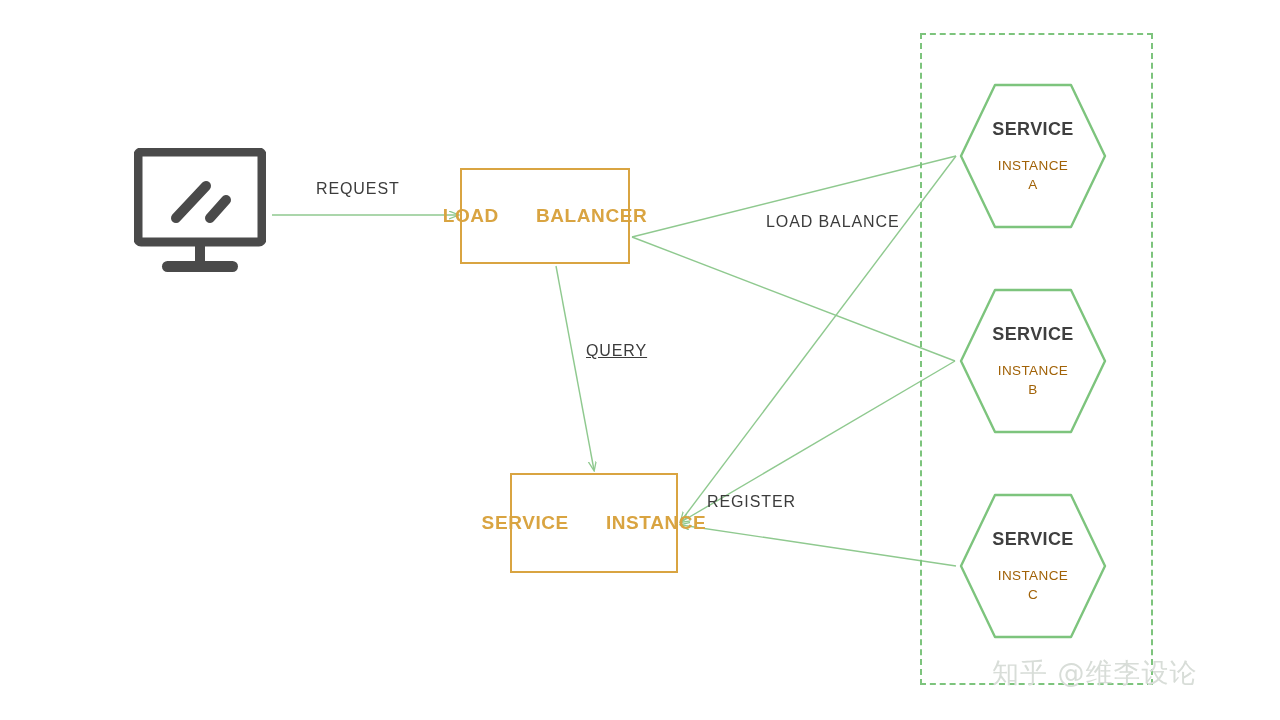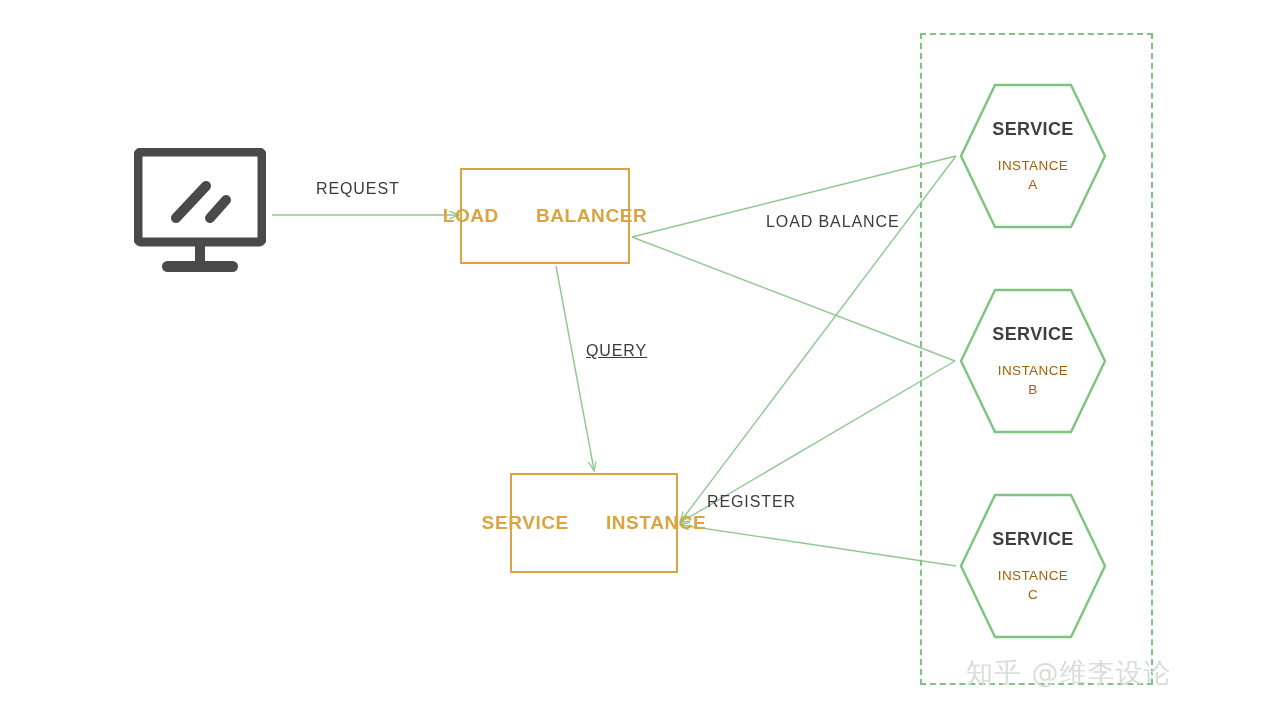--- a/index.html
+++ b/index.html
@@ -122,21 +122,21 @@
     white-space: nowrap;
   }
   #label-request      { left: 316px; top: 180px; }
   #label-load-balance { left: 750px; top: 213px; margin-left: 16px; }
   #label-query        { left: 586px; top: 342px; text-decoration: underline; }
   #label-register     { left: 707px; top: 493px; text-align: right; }
 
   
   #watermark {
     position: absolute;
-    left: 966px;
+    left: 992px;
     top: 655px;
     font-size: 27px;
     color: #d8ddd8;
     letter-spacing: 1px;
     white-space: nowrap;
     font-family: "DejaVu Sans", sans-serif;
   }
 </style>
 </head>
 <body>

